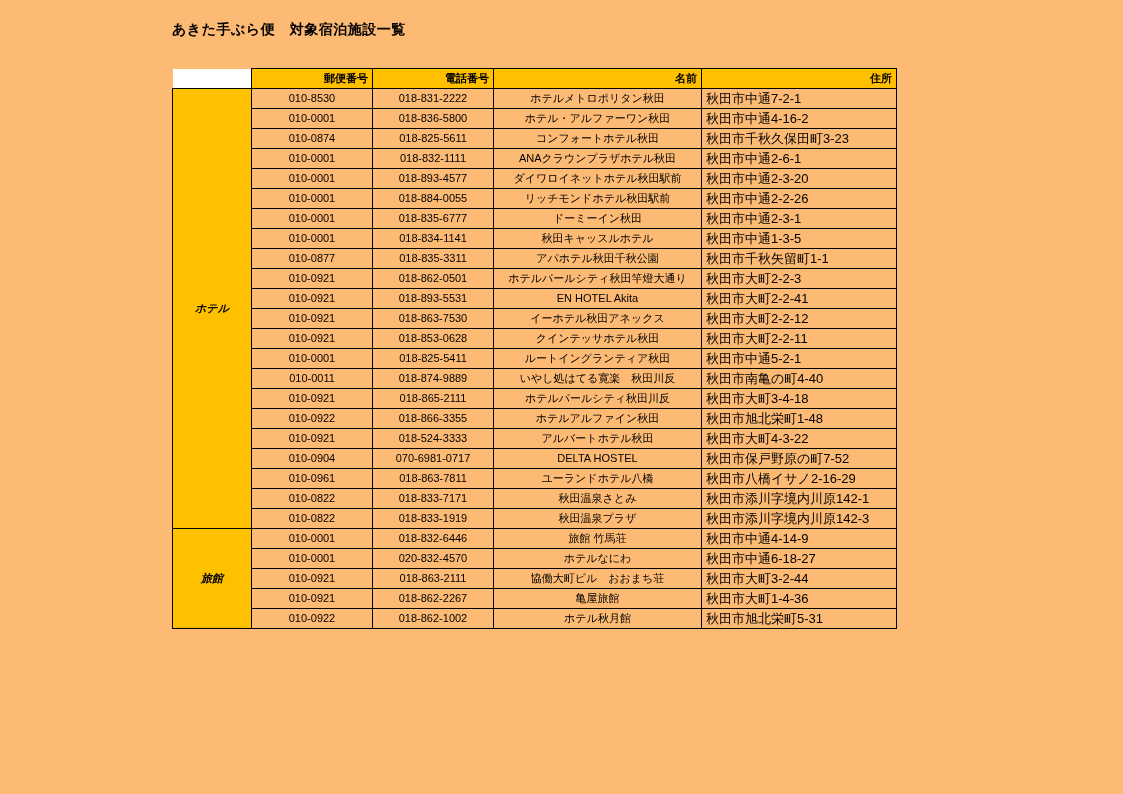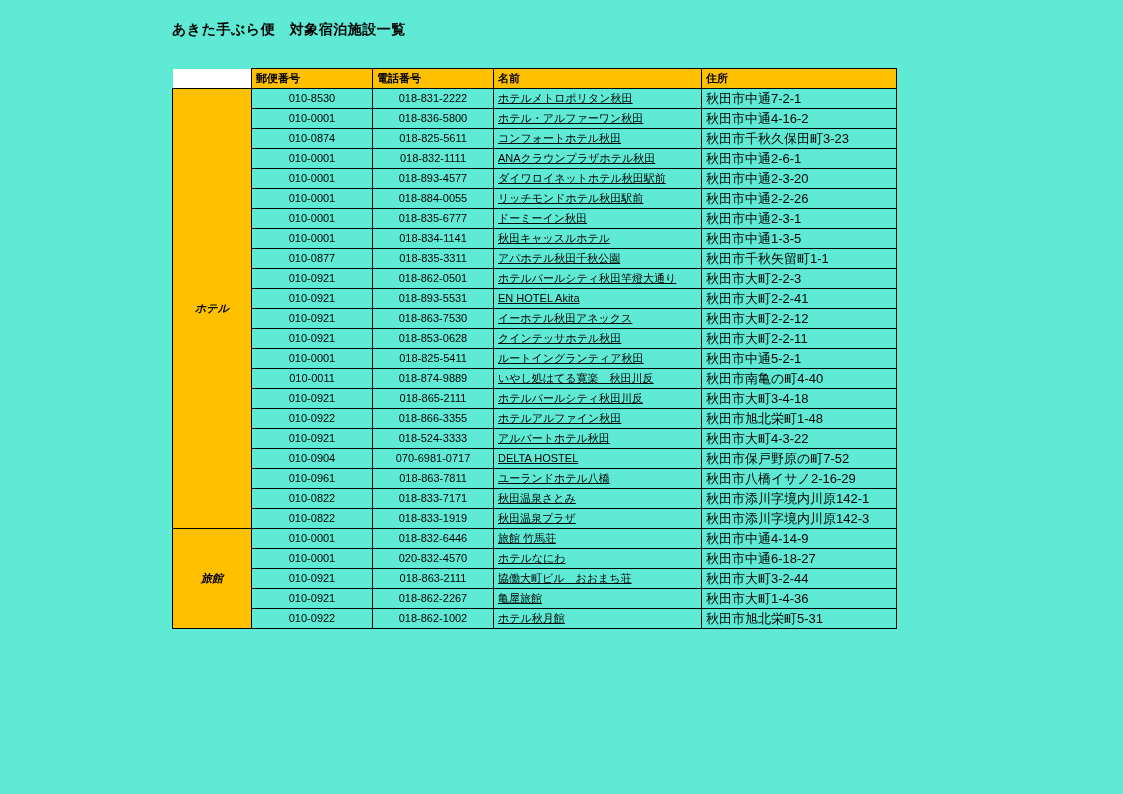--- a/index.html
+++ b/index.html
@@ -13,21 +13,21 @@
     font-family: "Liberation Sans", "DejaVu Sans", sans-serif;
     color: #000000;
     position: relative;
     overflow: hidden;
   }
   .page {
     position: absolute;
     left: 0; top: 0;
     width: 1123px;
     height: 794px;
-    background: #5eead4;
+    background: #fdba74;
   }
   .doc-title {
     position: absolute;
     left: 172px;
     top: 21px;
     font-size: 14px;
     font-weight: bold;
     letter-spacing: 0.5px;
     white-space: nowrap;
   }
@@ -54,21 +54,21 @@
     border: 1px solid #000000;
     padding: 0 4px;
     height: 19px;
     line-height: 19px;
     vertical-align: middle;
     white-space: nowrap;
     overflow: hidden;
   }
   table.facilities thead th {
     background: #FFC000;
-    text-align: left;
+    text-align: right;
     font-weight: bold;
     font-size: 11px;
   }
   th.head-blank {
     background: #ffffff !important;
     border-left: none !important;
     border-top: none !important;
     border-bottom: 1px solid #000000;
   }
   td.cat-cell {
@@ -77,24 +77,23 @@
     font-weight: bold;
     font-size: 11px;
     vertical-align: middle;
     font-style: italic;
   }
   td.zip, td.tel {
     text-align: center;
     font-size: 11px;
   }
   td.name {
-    text-align: left;
+    text-align: center;
     font-size: 11px;
     padding-left: 6px;
-    text-decoration: underline;
   }
   td.addr {
     text-align: left;
     font-size: 13px;
     padding-left: 6px;
   }
 </style>
 </head>
 <body>
 

